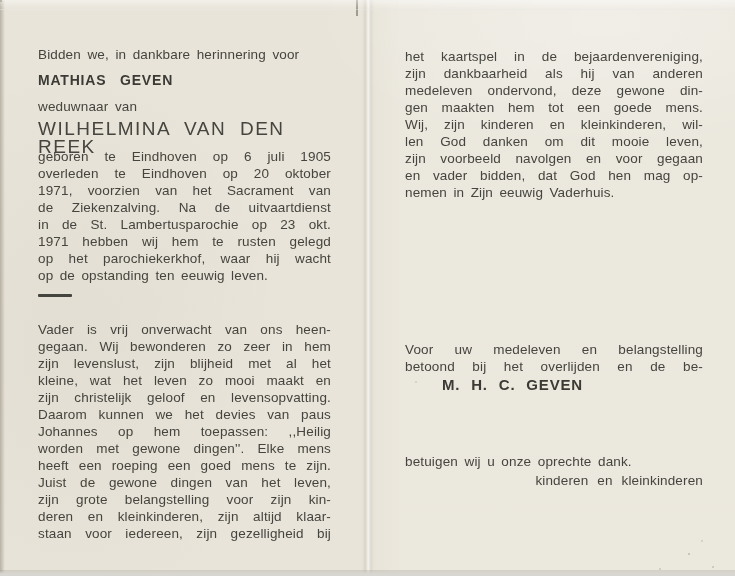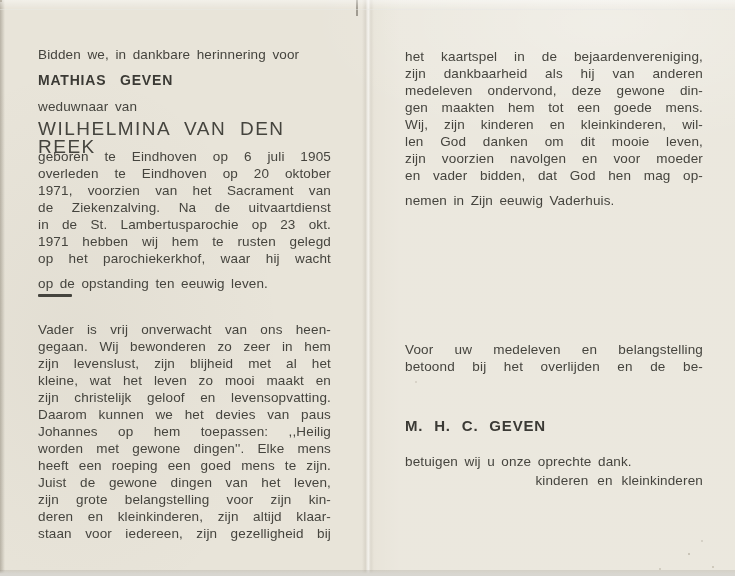--- a/index.html
+++ b/index.html
@@ -57,21 +57,21 @@
   
   .page { position: absolute; top: 0; height: 100%; }
   .page-left  { left: 38px;  width: 293px; }
   .page-right { left: 405px; width: 298px; }
 
   .blk { position: absolute; left: 0; margin: 0; }
 
   
   .para { font-size: 13.5px; line-height: 17px; letter-spacing: 0.15px; width: 100%; }
   .jline { text-align: justify; text-align-last: justify; -moz-text-align-last: justify; }
-  .jline.natural { text-align-last: left; -moz-text-align-last: left; word-spacing: 2.5px; margin-top: 8px; }
+  .jline.natural { text-align-last: left; -moz-text-align-last: left; word-spacing: 2.5px; }
 
   .single { font-size: 13.5px; line-height: 17px; letter-spacing: 0.15px; word-spacing: 2.6px; }
 
   
   .name-caps-bold {
     font-size: 14px; font-weight: bold; letter-spacing: 0.8px; word-spacing: 9px;
     color: var(--ink_bold, #3b3a35); line-height: 18px;
   }
   .name-caps {
     font-size: 19px; letter-spacing: 1.5px; word-spacing: 7px; line-height: 18px;
@@ -132,31 +132,31 @@
   </div>
 
   <div class="page page-right">
     <div class="blk para" style="top:48px;">
         <div class="jline">het kaartspel in de bejaardenvereniging,</div>
         <div class="jline">zijn dankbaarheid als hij van anderen</div>
         <div class="jline">medeleven ondervond, deze gewone din-</div>
         <div class="jline">gen maakten hem tot een goede mens.</div>
         <div class="jline">Wij, zijn kinderen en kleinkinderen, wil-</div>
         <div class="jline">len God danken om dit mooie leven,</div>
-        <div class="jline">zijn voorzien navolgen en voor moeder</div>
+        <div class="jline">zijn voorbeeld navolgen en voor gegaan</div>
         <div class="jline">en vader bidden, dat God hen mag op-</div>
         <div class="jline natural">nemen in Zijn eeuwig Vaderhuis.</div>
       </div>
 
     <div class="blk para" style="top:341px;">
         <div class="jline">Voor uw medeleven en belangstelling</div>
         <div class="jline">betoond bij het overlijden en de be-</div>
       </div>
 
-    <p class="blk initials-bold" style="top:417px;">M. H. C. GEVEN</p>
+    <p class="blk initials-bold" style="top:376px;margin-left:37px;">M. H. C. GEVEN</p>
 
     <p class="blk single" style="top:429px;margin-top:24px;">betuigen wij u onze oprechte dank.</p>
 
     <p class="blk single signature" style="top:472px; width:100%;">kinderen en kleinkinderen</p>
   </div>
 
   <div class="fold-crease"></div>
   <div class="fold-edge-mark"></div>
   <div class="edge-left"></div>
   <div class="edge-top"></div>

